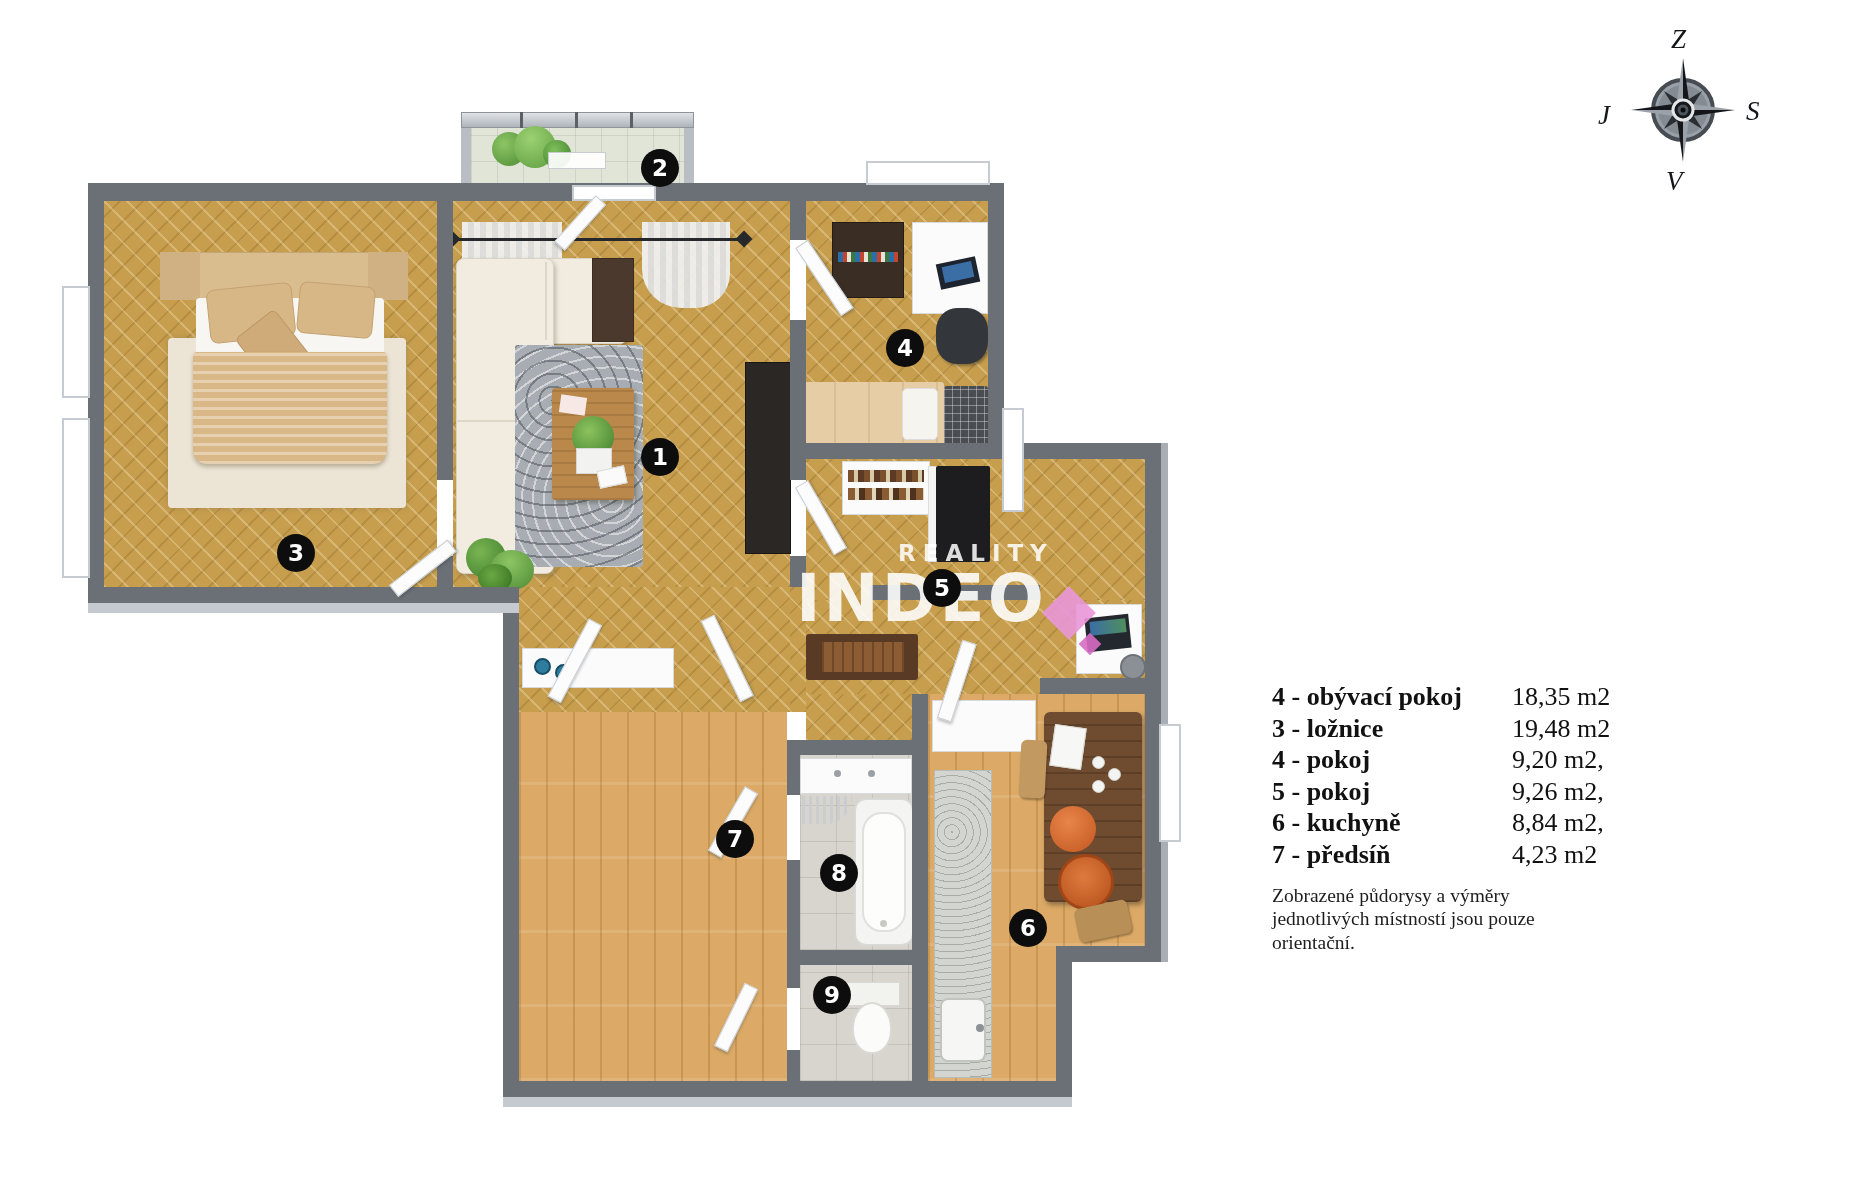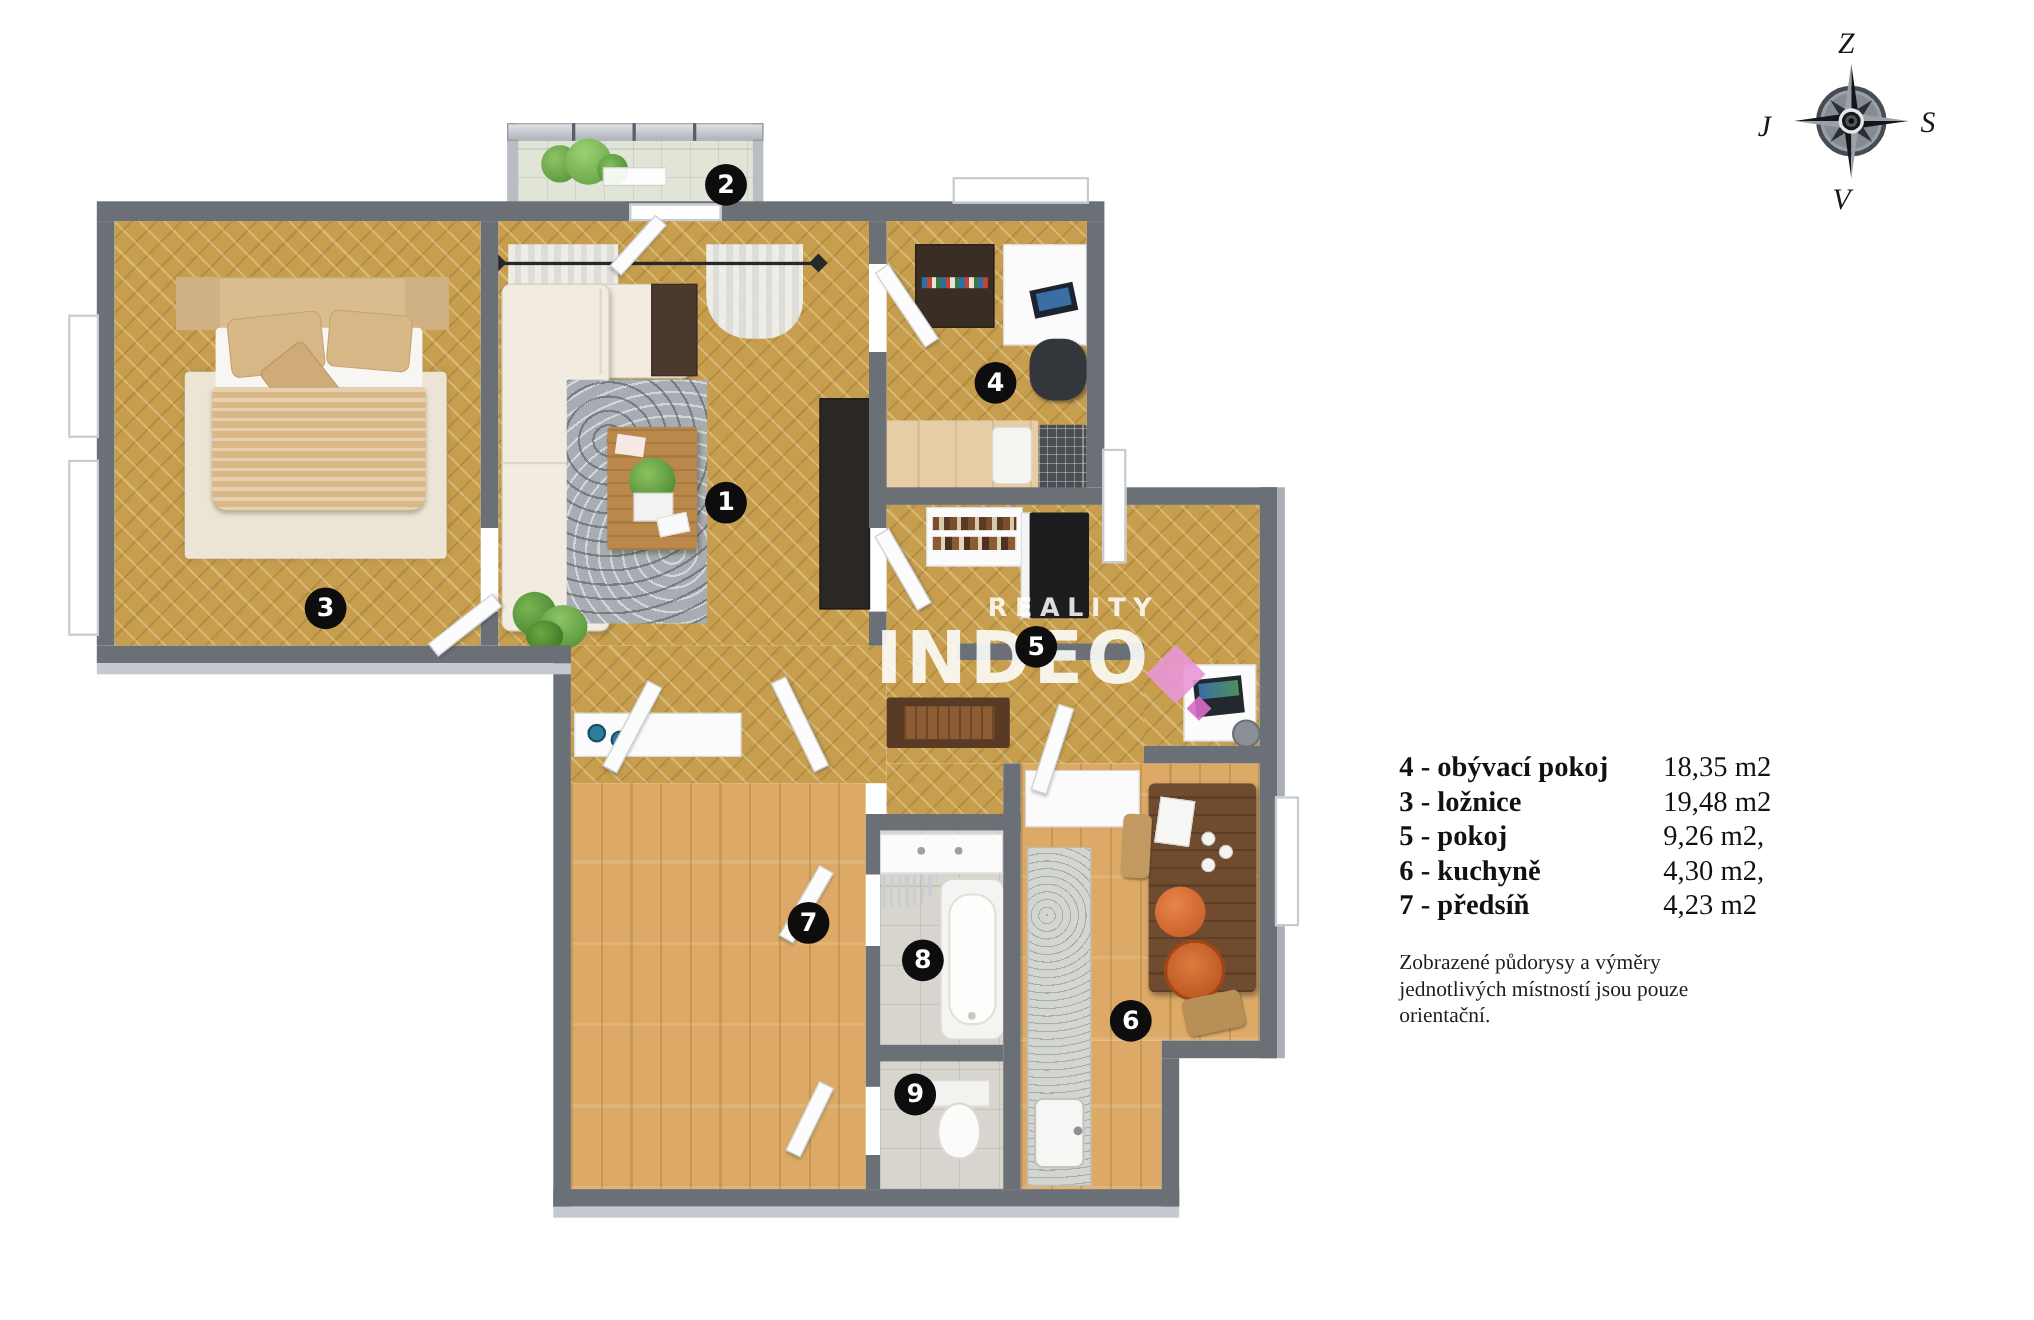--- a/index.html
+++ b/index.html
@@ -36,21 +36,21 @@
   .white-f{background:#fbfbfb;border:1px solid #d8dadc;box-sizing:border-box;}
   
   .wm{position:absolute;color:rgba(255,255,255,.85);font-family:"DejaVu Sans",sans-serif;
       font-weight:bold;z-index:55;pointer-events:none;}
   
   #legend{position:absolute;left:1272px;top:682px;width:380px;color:#111;z-index:70;}
   #legend .lg-title{font-weight:bold;font-size:27px;height:32px;}
   .legend-row{font-size:26px;height:31.6px;white-space:nowrap;}
   .legend-row .lg-label{display:inline-block;width:240px;font-weight:bold;}
   .legend-row .lg-value{font-weight:normal;}
-  #legend .lg-disc{margin-top:24px;width:318px;font-size:19.5px;line-height:1.22;color:#1c1c1c;}
+  #legend .lg-disc{margin-top:12px;width:318px;font-size:19.5px;line-height:1.22;color:#1c1c1c;}
   
   .cdir{position:absolute;font-style:italic;font-size:27px;color:#15161a;z-index:70;}
 </style>
 </head>
 <body>
 
 <div id="canvas">
 
   <div>
 
@@ -253,20 +253,21 @@
     <span class="cdir" style="left:1671px;top:24px;">Z</span>
     <span class="cdir" style="left:1746px;top:96px;">S</span>
     <span class="cdir" style="left:1666px;top:166px;">V</span>
     <span class="cdir" style="left:1598px;top:100px;">J</span>
   </div>
 
   <div id="legend">
     <div id="legend-rows">
         <div class="legend-row"><span class="lg-label">4 - obývací pokoj</span><span class="lg-value">18,35 m2</span></div>
         <div class="legend-row"><span class="lg-label">3 - ložnice</span><span class="lg-value">19,48 m2</span></div>
+        <div class="legend-row"><span class="lg-label">4 - pokoj</span><span class="lg-value">9,20 m2,</span></div>
         <div class="legend-row"><span class="lg-label">5 - pokoj</span><span class="lg-value">9,26 m2,</span></div>
-        <div class="legend-row"><span class="lg-label">6 - kuchyně</span><span class="lg-value">4,30 m2,</span></div>
+        <div class="legend-row"><span class="lg-label">6 - kuchyně</span><span class="lg-value">8,84 m2,</span></div>
         <div class="legend-row"><span class="lg-label">7 - předsíň</span><span class="lg-value">4,23 m2</span></div>
       </div>
     <div class="lg-disc">Zobrazené půdorysy a výměry jednotlivých místností jsou pouze orientační.</div>
   </div>
 
 </div>
 
 </body></html>

